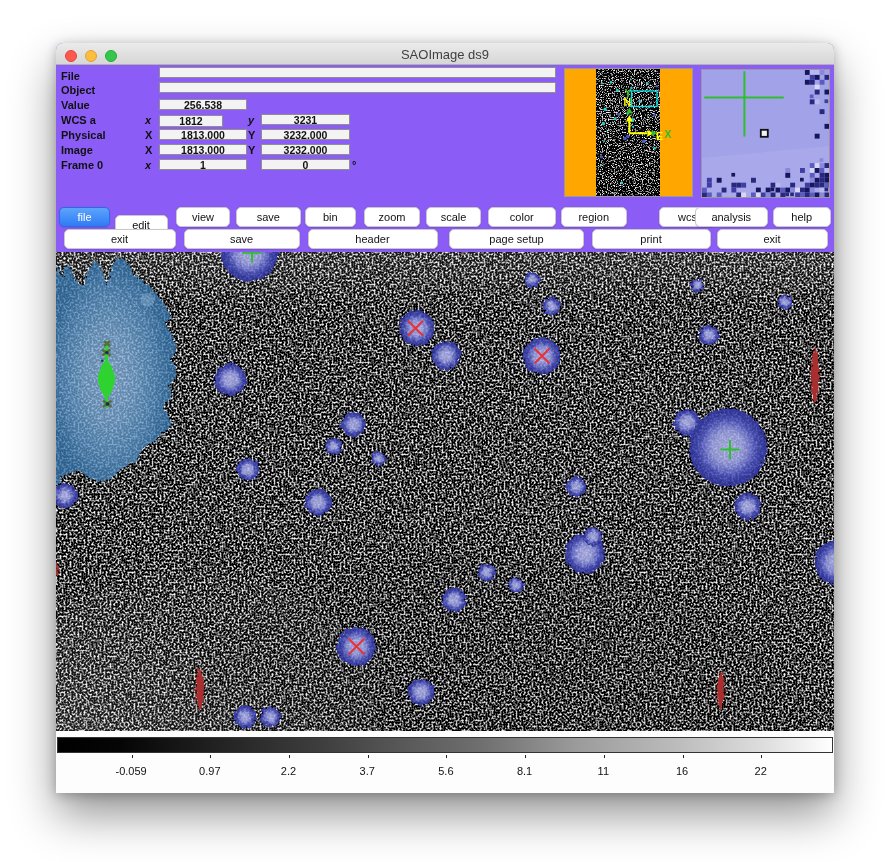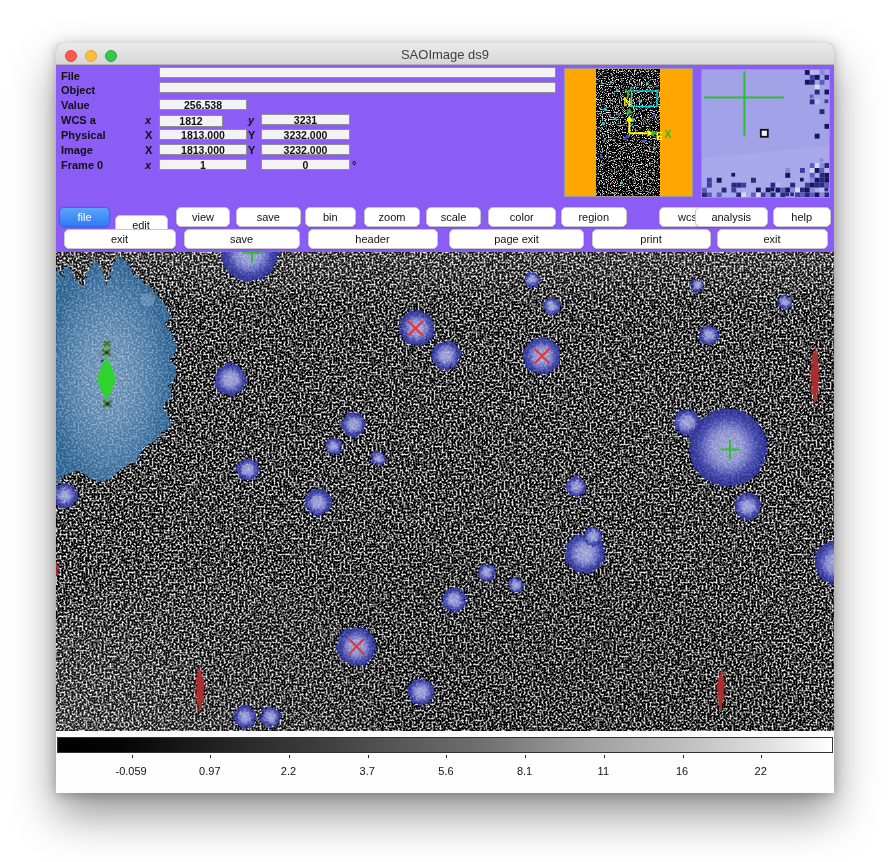--- a/index.html
+++ b/index.html
@@ -227,21 +227,21 @@
   <div class="btn" style="left:370px;  top:164px; width:55px">scale</div>
   <div class="btn" style="left:431.5px;top:164px; width:68.5px">color</div>
   <div class="btn" style="left:504.5px;top:164px; width:66.5px">region</div>
   <div class="btn" style="left:603px;  top:164px; width:57px">wcs</div>
   <div class="btn" style="left:639px;  top:164px; width:72.5px">analysis</div>
   <div class="btn" style="left:717px;  top:164px; width:57.5px">help</div>
 
   <div class="btn" style="left:7.5px;  top:186px; width:112px">exit</div>
   <div class="btn" style="left:127.5px;top:186px; width:116px">save</div>
   <div class="btn" style="left:251.5px;top:186px; width:130px">header</div>
-  <div class="btn" style="left:393px;  top:186px; width:135px">page exit</div>
+  <div class="btn" style="left:393px;  top:186px; width:135px">page setup</div>
   <div class="btn" style="left:535.5px;top:186px; width:119px">print</div>
   <div class="btn" style="left:660.5px;top:186px; width:111px">exit</div>
 
   <div id="imgarea">
    <svg width="778" height="480" viewBox="0 0 778 480">
     <defs>
       <filter id="mnoise" x="0" y="0" width="100%" height="100%">
         <feTurbulence type="fractalNoise" baseFrequency="0.5" numOctaves="3" seed="4"></feTurbulence>
         <feColorMatrix type="matrix" values="1 0 0 0 0 1 0 0 0 0 1 0 0 0 0 0 0 0 0 1"></feColorMatrix>
         <feComponentTransfer>

